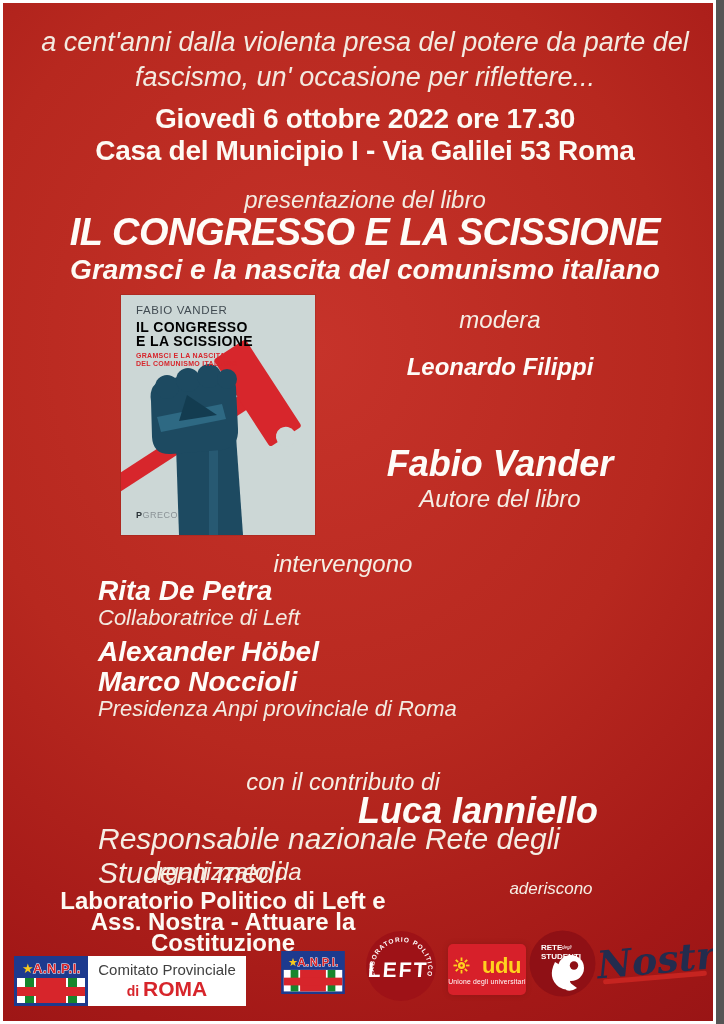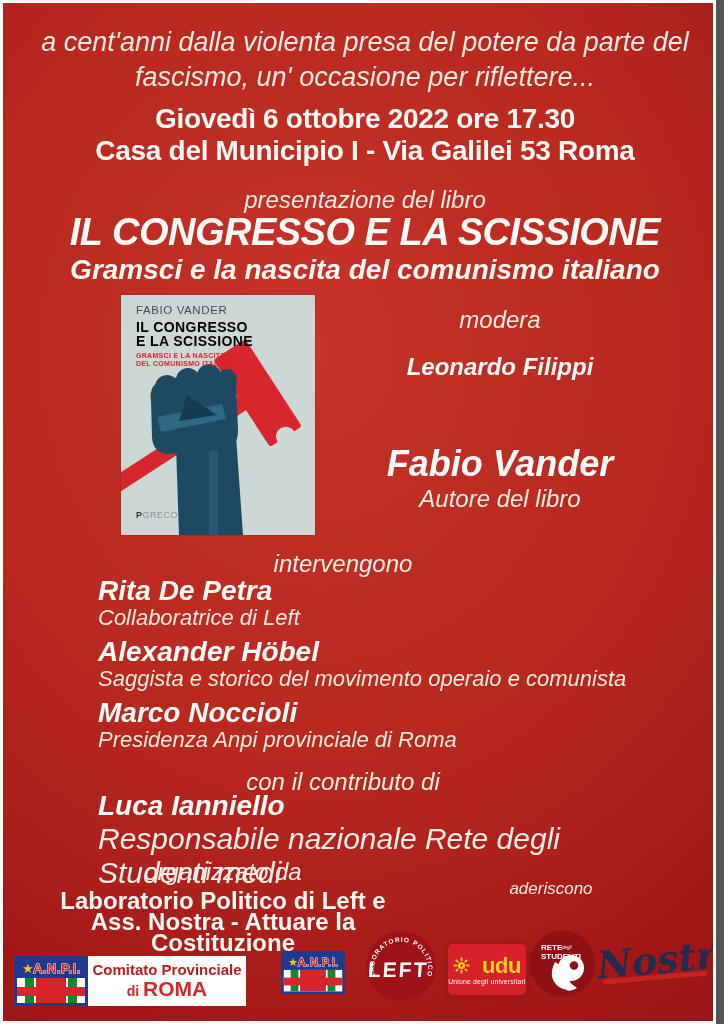--- a/index.html
+++ b/index.html
@@ -32,30 +32,30 @@
   .modera{left:330px;top:303px;width:334px;font-size:24px;}
   .modname{left:330px;top:350px;width:334px;font-size:24px;color:#fefcf8;}
   .modrole{left:330px;top:388px;width:334px;font-size:24px;}
   .authname{left:330px;top:440px;width:334px;font-size:36px;color:#fefcf8;}
   .authrole{left:330px;top:482px;width:334px;font-size:24px;}
   .interv{left:180px;top:547px;width:320px;font-size:24px;}
   .speakers{left:95px;top:573px;width:600px;}
   .speakers .name{font-size:28px;line-height:30px;color:#fefcf8;}
   .speakers .role{font-size:22px;line-height:24px;margin-bottom:7px;color:#f3ebe1;}
   .contriblabel{left:180px;top:765px;width:320px;font-size:24px;}
-  .contribname{left:95px;top:787px;width:500px;font-size:28px;color:#fefcf8;}
+  .contribname{left:95px;top:787px;width:500px;font-size:36px;color:#fefcf8;text-align:right;}
   .contribrole{left:95px;top:819px;width:560px;font-size:30px;}
   .orgblock{left:40px;top:855px;width:360px;}
   .orglabel{font-size:24px;margin-bottom:4px;}
   .orgline{font-size:24px;line-height:21px;color:#fdfaf4;}
   .ader{left:478px;top:876px;width:140px;font-size:17px;}
   
   .anpi1{left:11px;top:953px;}
   .comitato{left:85px;top:953px;width:158px;height:50px;background:#fff;display:flex;flex-direction:column;justify-content:center;align-items:center;line-height:1.05;}
-  .comitato .l1{color:#b91c1c;font-weight:bold;font-size:15px;}
+  .comitato .l1{color:#404040;font-weight:normal;font-size:15px;}
   .comitato .l2{color:#d7252b;font-weight:bold;font-size:14px;}
   .comitato .city{font-size:21px;}
   .anpi2{left:278px;top:948px;}
   .leftlogo{left:362px;top:927px;}
   .udulogo{left:445px;top:941px;width:78px;height:51px;background:#d7202a;border-radius:5px;display:flex;flex-direction:column;align-items:center;justify-content:center;box-shadow:0 0 6px rgba(0,0,0,0.15);}
   .udurow{display:flex;align-items:center;gap:12px;}
   .uduname{color:#ffd21e;font-weight:bold;font-size:22px;line-height:22px;letter-spacing:-0.5px;}
   .udusub{color:#fff;font-size:6.8px;margin-top:1px;letter-spacing:0.2px;}
   .retelogo{left:526px;top:927px;}
   .nostra{left:594px;top:938px;width:126px;}
@@ -114,21 +114,20 @@
   <div class="abs ctr it authrole">Autore del libro</div>
 
   <div class="abs ctr it interv">intervengono</div>
   <div class="abs speakers">
     <div>
       <div class="bi name">Rita De Petra</div>
       <div class="it role">Collaboratrice di Left</div>
     </div>
     <div>
       <div class="bi name">Alexander Höbel</div>
-      <div class="it role">Saggista e storico del movimento operaio e comunista</div>
     </div>
     <div>
       <div class="bi name">Marco Noccioli</div>
       <div class="it role">Presidenza Anpi provinciale di Roma</div>
     </div>
   </div>
 
   <div class="abs ctr it contriblabel">con il contributo di</div>
   <div class="abs bi contribname">Luca Ianniello</div>
   <div class="abs it contribrole">Responsabile nazionale Rete degli Studenti medi</div>

